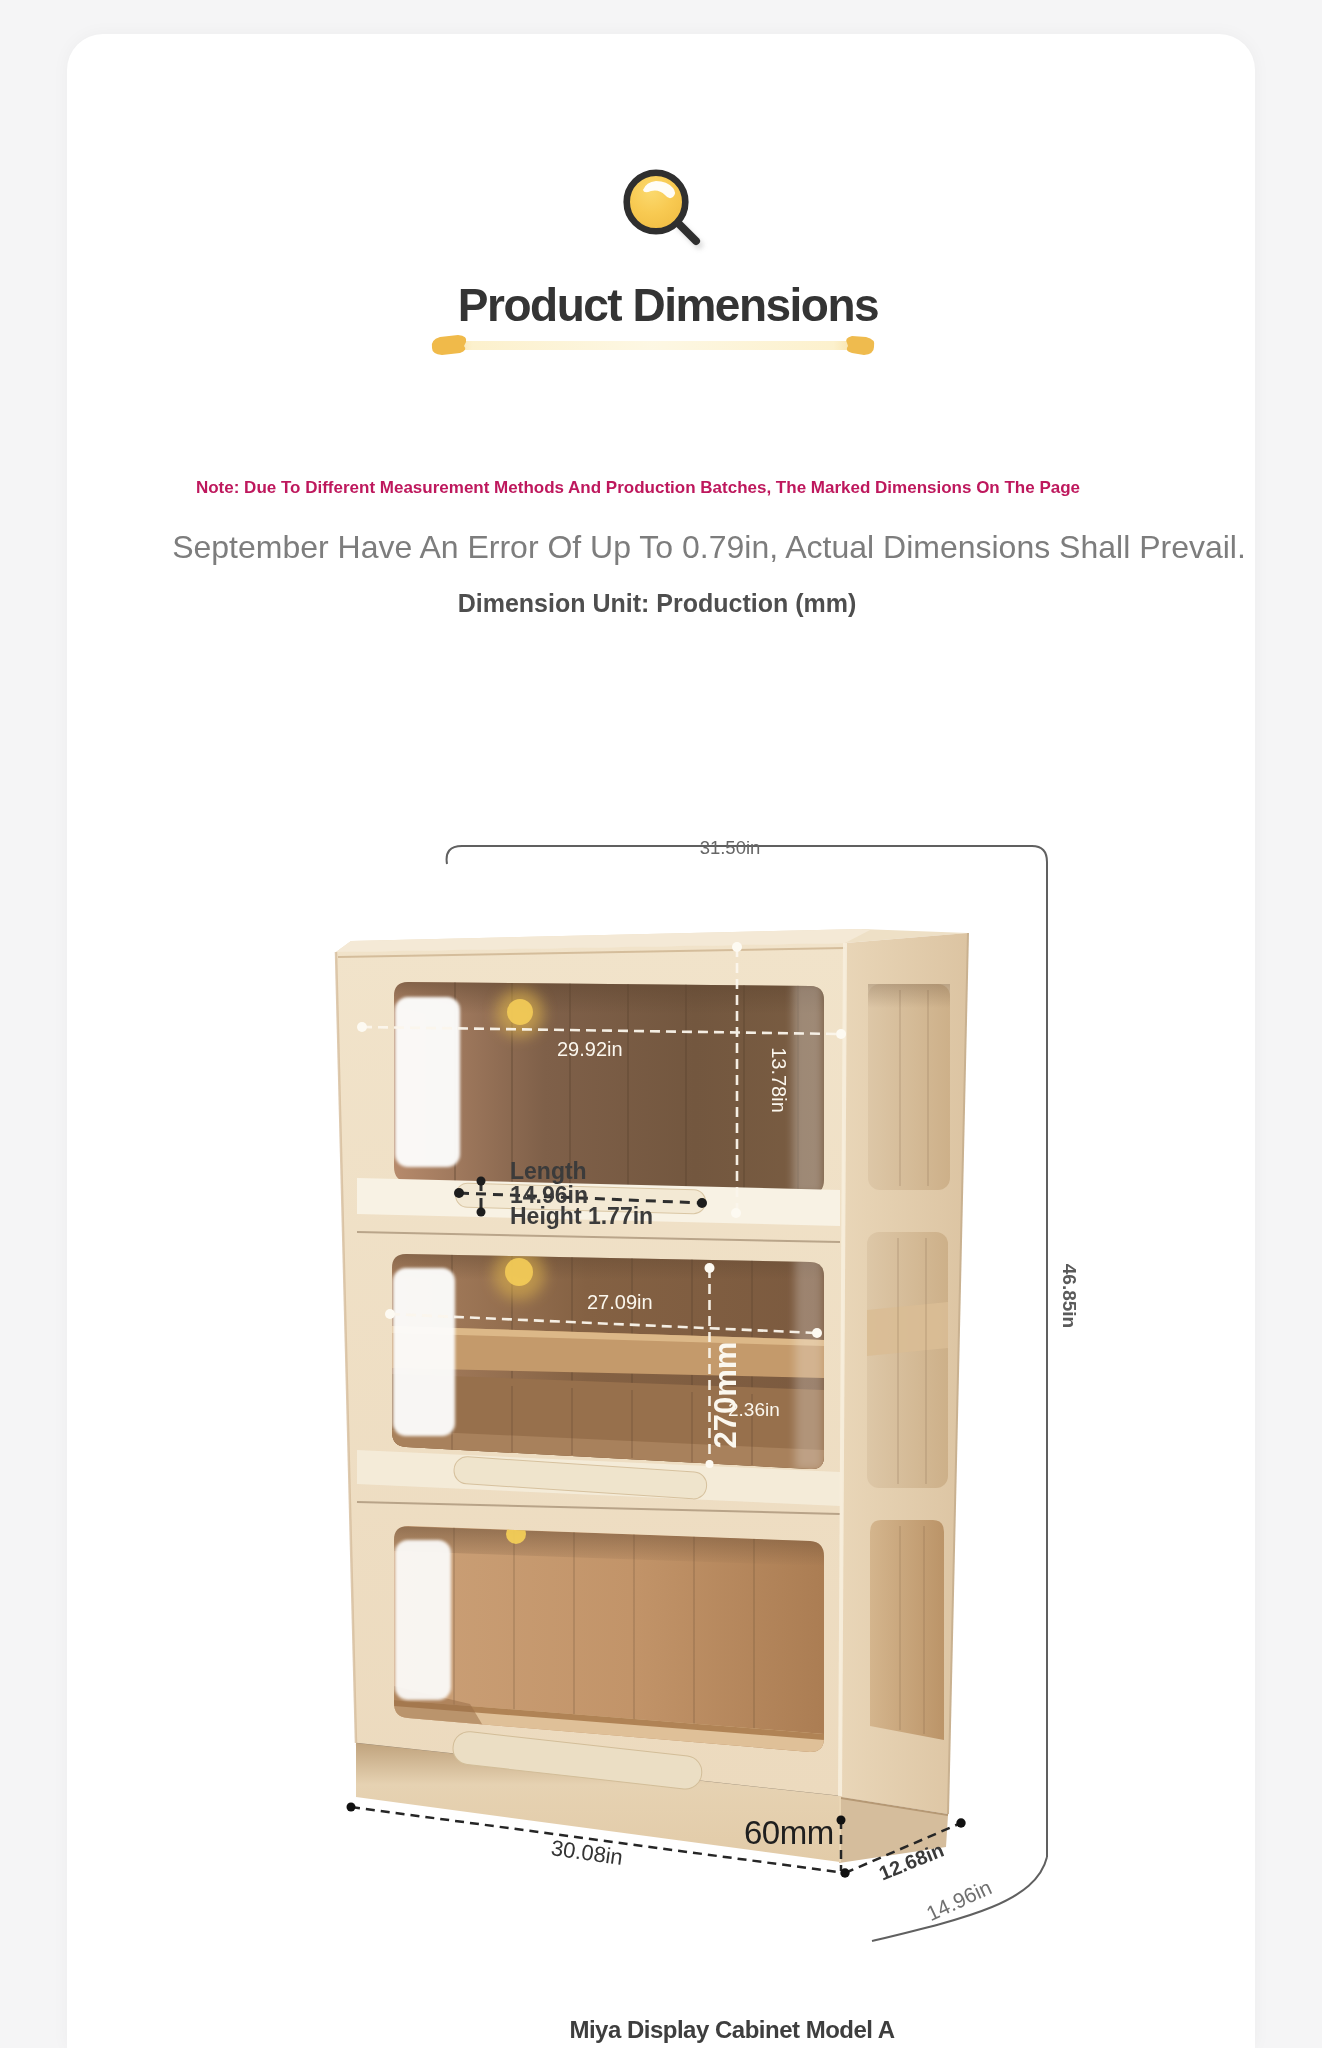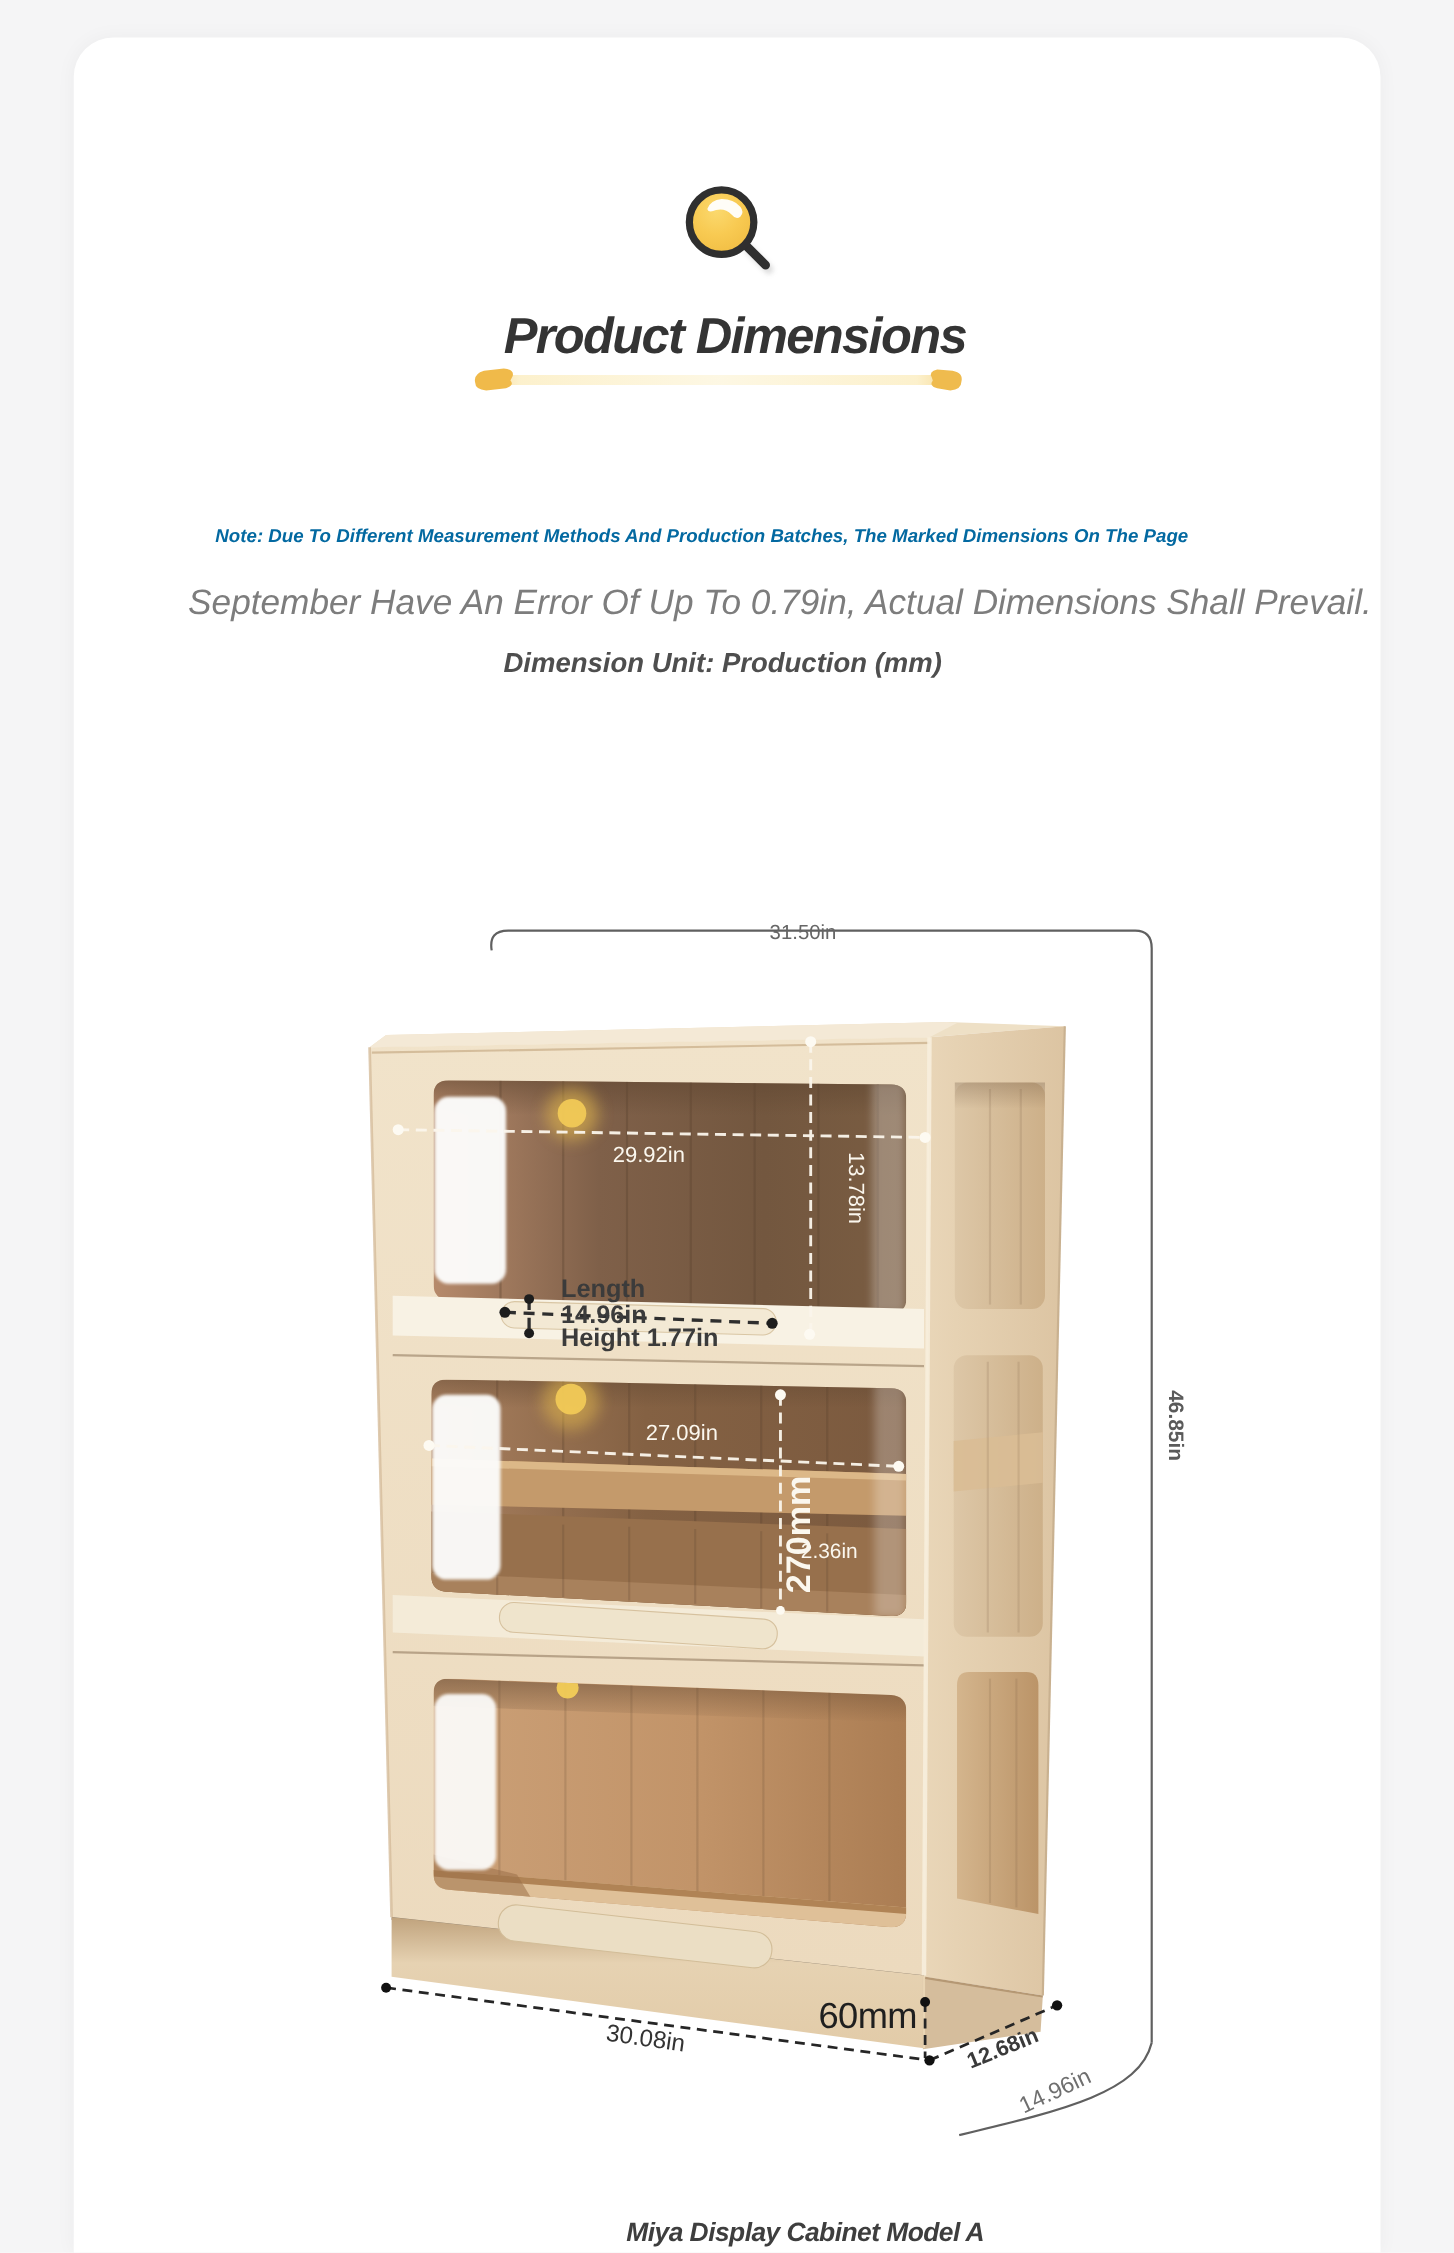--- a/index.html
+++ b/index.html
@@ -1,21 +1,21 @@
 <!DOCTYPE html>
 <html><head>
 <meta charset="utf-8">
 <style>
   html,body{margin:0;padding:0;}
   body{width:1322px;height:2048px;background:#f5f5f6;font-family:"Liberation Sans",sans-serif;position:relative;overflow:hidden;}
   .card{position:absolute;left:67px;top:34px;width:1188px;height:2014px;background:#ffffff;border-radius:36px 36px 0 0;box-shadow:0 0 18px rgba(0,0,0,0.04);}
   .abs{position:absolute;}
-  .ctr{transform:translateX(-50%);white-space:nowrap;font-style:italic;}
+  .ctr{transform:translateX(-50%);white-space:nowrap;}
   #title{left:668px;top:278px;font-size:46px;font-weight:bold;color:#343434;letter-spacing:-1.5px;}
-  #note1{left:638px;top:478px;font-size:17px;font-weight:bold;color:#0369a1;}
+  #note1{left:638px;top:478px;font-size:17px;font-weight:bold;color:#be185d;}
   #note2{left:709px;top:529px;font-size:32px;font-weight:400;color:#7d7d7d;}
   #note3{left:657px;top:589px;font-size:25px;font-weight:bold;color:#4e4e4e;}
   #blabel{left:684px;top:2016px;font-size:24px;font-weight:bold;color:#3e3e3e;letter-spacing:-0.5px;margin-left:48px;}
 </style>
 </head>
 <body>
 <div class="card"></div>
 
 <svg class="abs" style="left:600px;top:145px;" width="120" height="120" viewBox="600 145 120 120">
   <defs>

